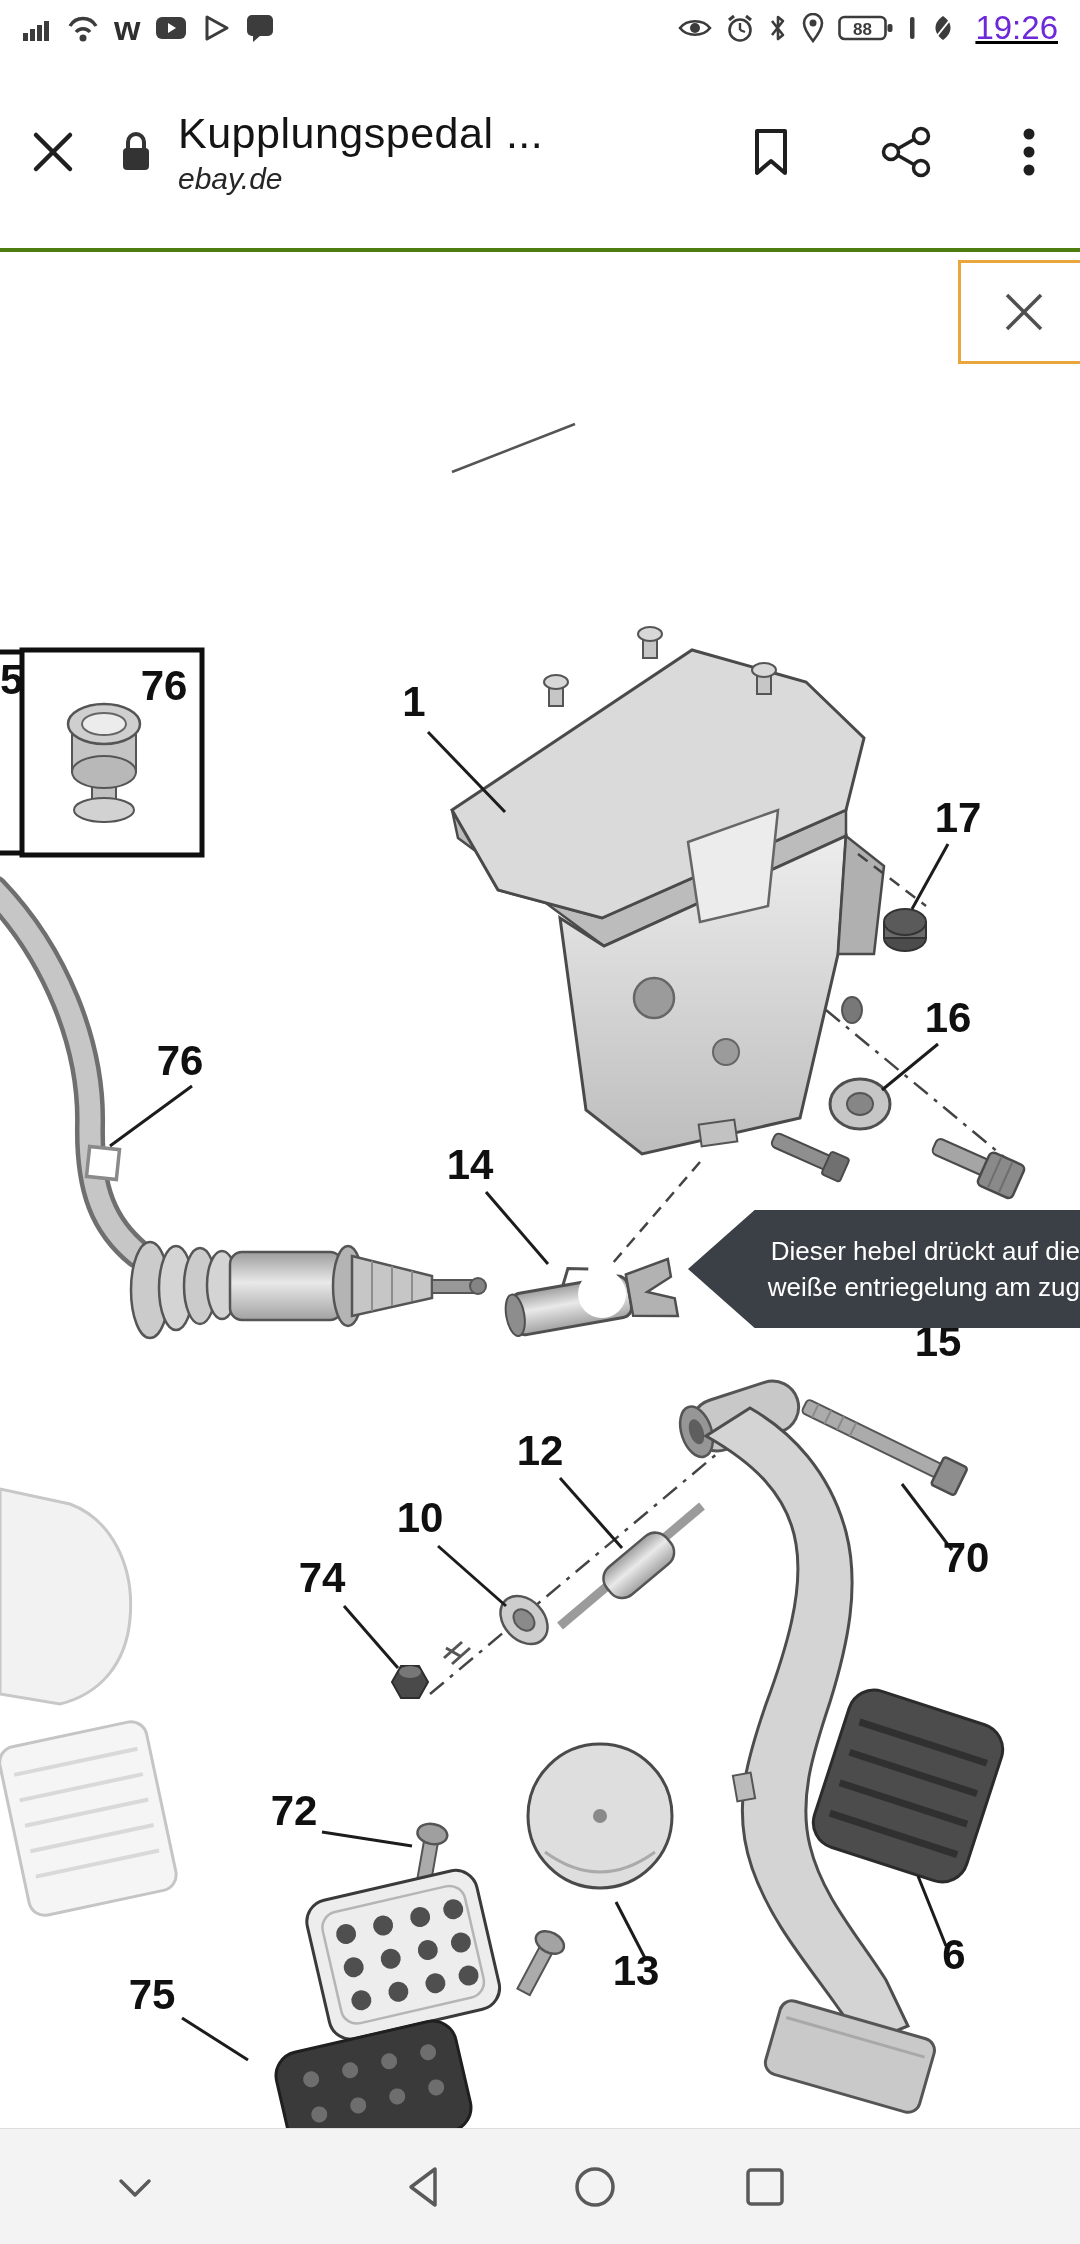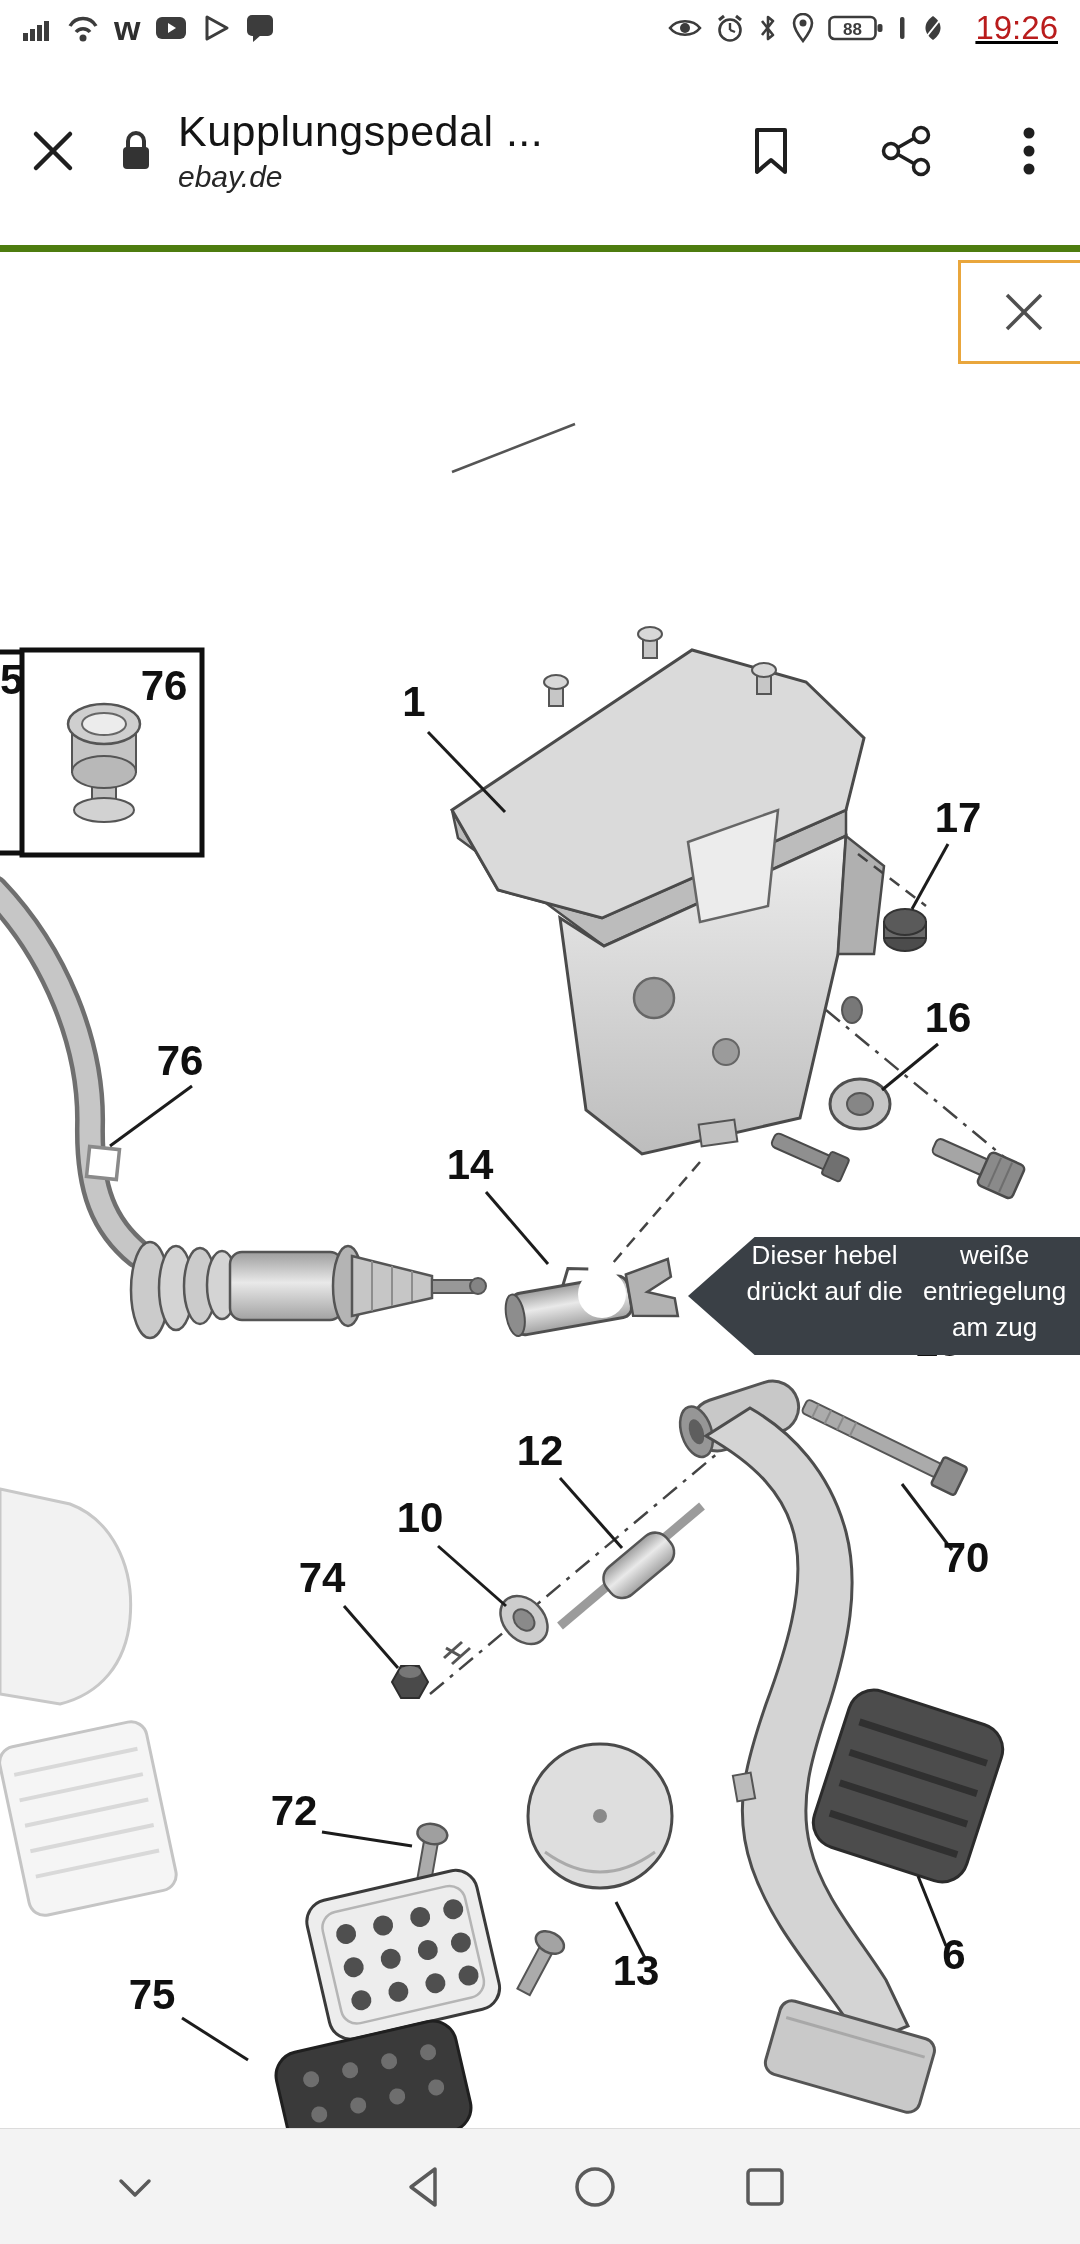--- a/index.html
+++ b/index.html
@@ -9,45 +9,45 @@
   }
   
   .status-bar {
     position:absolute; top:0; left:0; right:0; height:56px;
     display:flex; align-items:center; justify-content:space-between;
     padding:0 22px; box-sizing:border-box; background:#fff;
   }
   .sb-left, .sb-right { display:flex; align-items:center; gap:15px; }
   .sb-right { gap:13px;text-decoration:underline; }
   .w-glyph { font-size:34px; font-weight:bold; color:#2f2f2f; line-height:28px; }
-  .time { font-size:33px; color:#b91c1c; margin-left:16px; }
+  .time { font-size:33px; color:#6d28d9; margin-left:6px; }
   
   .browser-bar {
     position:absolute; top:56px; left:0; right:0; height:196px;
     display:flex; align-items:center; padding:0 30px; box-sizing:border-box;
-    background:#fff; border-bottom:7px solid #4d7c0f;
+    background:#fff; border-bottom:4px solid #4d7c0f;
   }
   .ib { background:none; border:none; padding:0; cursor:pointer; display:flex; align-items:center; }
   .title-wrap { display:flex; align-items:center; gap:24px; margin-left:42px; }
   .titles { display:flex; flex-direction:column; gap:4px; }
   .ptitle { font-size:43px; color:#141414; letter-spacing:0.5px; }
   .pdomain { font-size:30px; color:#262626;font-style:italic; }
   .bb-actions { margin-left:auto; display:flex; align-items:center; gap:90px; padding-right:14px; }
   
   .content {
     position:absolute; top:254px; left:0; width:1080px; height:1874px;
     background:#fff; overflow:hidden;
   }
   .diagram { position:absolute; top:0; left:0; }
   .plabel { font-family:"Liberation Sans", sans-serif; font-size:42px; font-weight:bold; fill:#101010; }
   .tooltip {
-    position:absolute; left:688px; top:983px; width:392px; height:118px;
+    position:absolute; left:688px; top:956px; width:392px; height:118px;
     background:#3a4046; color:#ffffff;
     clip-path:polygon(0 50%, 17% 0, 100% 0, 100% 100%, 17% 100%);
-    display:flex; flex-direction:row; justify-content:center; align-items:flex-start;
+    display:flex; flex-direction:column; justify-content:center; align-items:flex-end;
     padding-left:52px; box-sizing:border-box;
     font-size:26px; line-height:36px; text-align:center;
   }
   .img-close {
     position:absolute; top:6px; right:-10px; width:132px; height:104px;
     background:#ffffff; border:3px solid #e9a63c;
     display:flex; align-items:center; justify-content:center; cursor:pointer;
   }
   
   .nav-bar {

